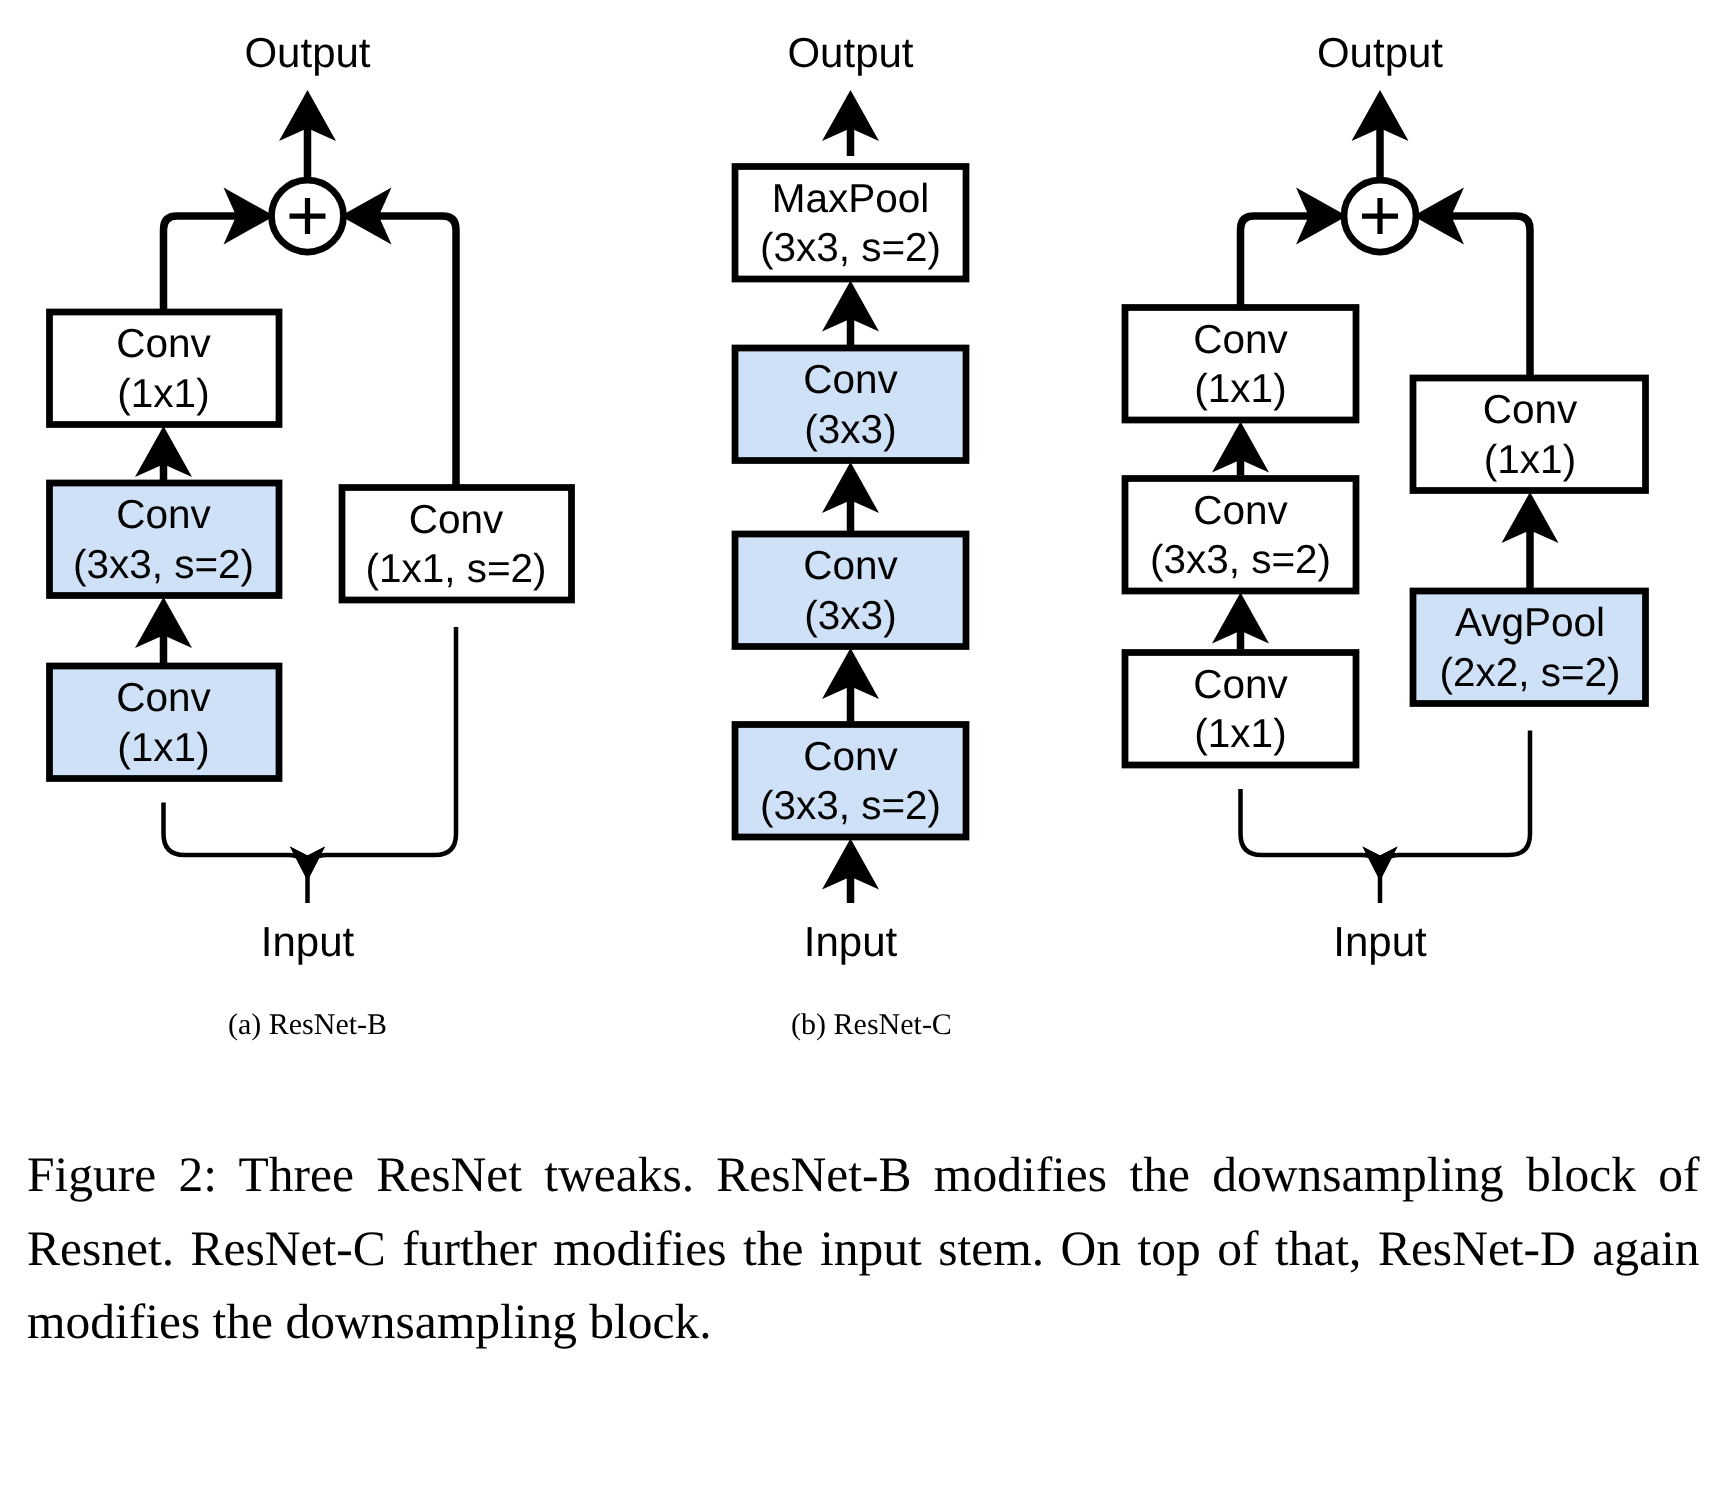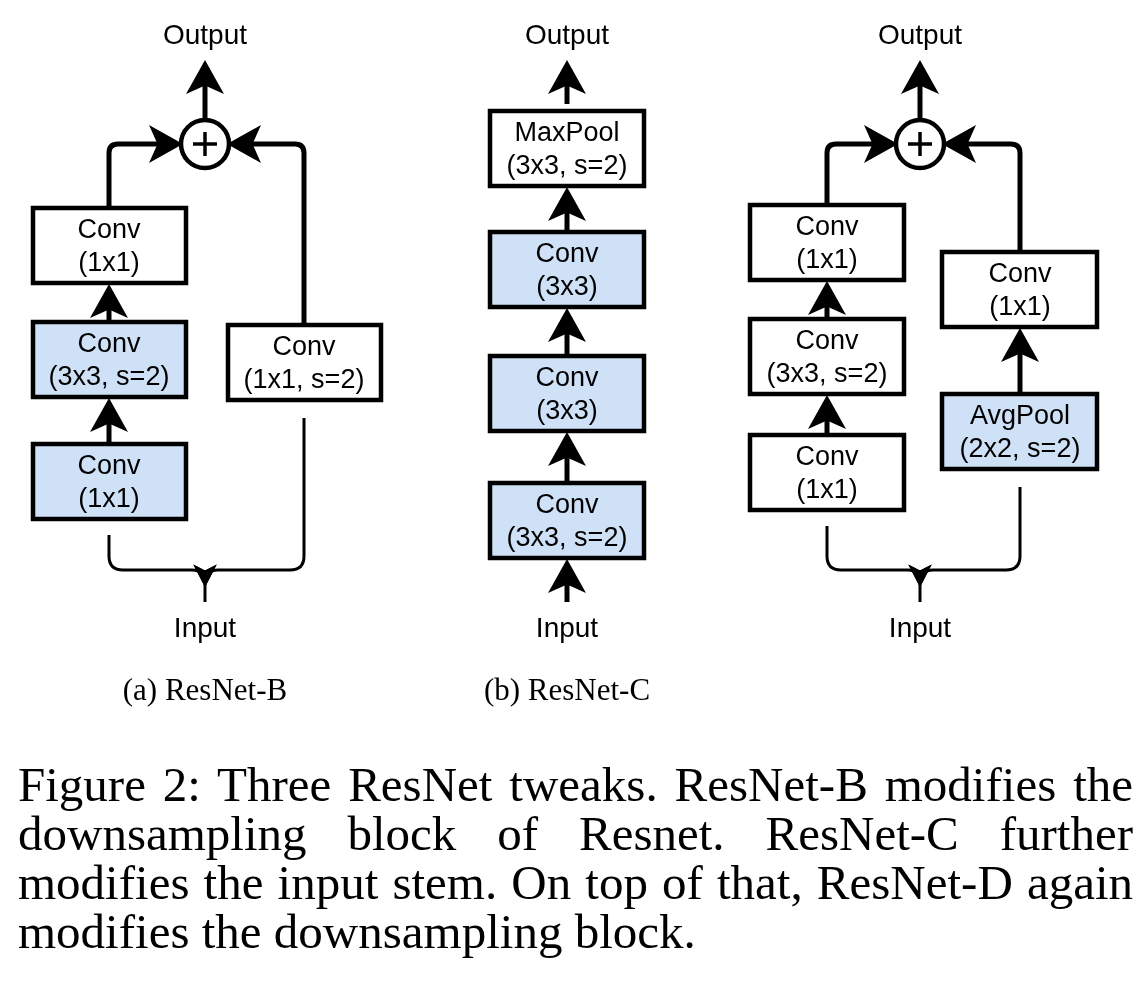--- a/index.html
+++ b/index.html
@@ -66,36 +66,36 @@
   .subcaptions {
     position: absolute;
     left: 0;
     top: 672px;
     width: 1146px;
     height: 44px;
   }
   .subcap {
     position: absolute;
     font-family: "Liberation Serif", serif;
-    font-size: 31px;
+    font-size: 20px;
     color: #000000;
     text-align: center;
     white-space: nowrap;
   }
   #subcap-a { left: 60px;  top: 0; width: 290px; }
-  #subcap-b { left: 422px; top: 0; width: 290px; }
+  #subcap-b { left: 436px; top: 0; width: 290px; }
   #subcap-c { left: 775px; top: 0; width: 290px; }
 
   #figure-caption {
     position: absolute;
     left: 18px;
     top: 760px;
     width: 1115px;
     font-family: "Liberation Serif", serif;
-    font-size: 49px;
+    font-size: 33px;
     line-height: 49px;
     color: #000000;
     text-align: justify;
     text-justify: inter-word;
   }
 </style>
 </head>
 <body>
 
 <div id="figure-root">

